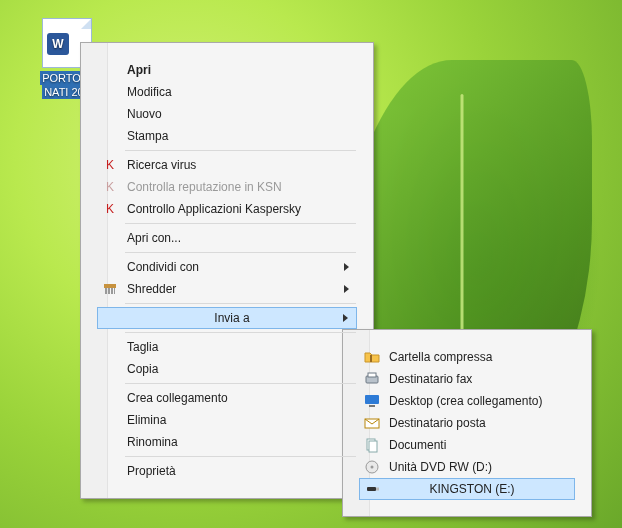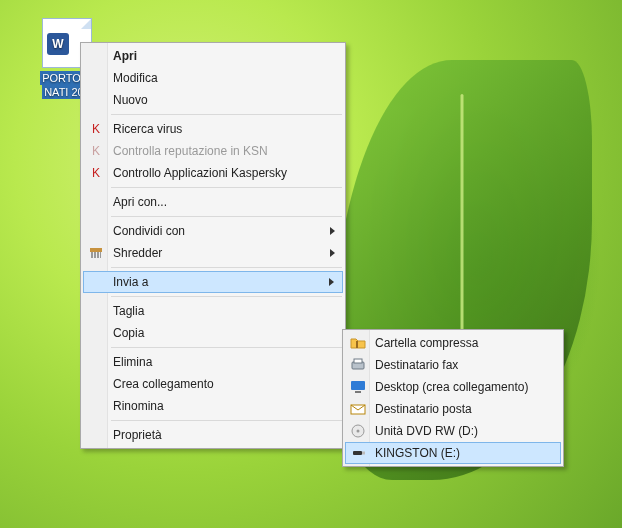--- a/index.html
+++ b/index.html
@@ -14,26 +14,26 @@
   .vein{position:absolute;left:50%;top:8%;width:3px;height:80%;background:#bfe37a;border-radius:2px;transform:translateX(-50%);} 
 
   
   .dicon{position:absolute;left:28px;top:18px;width:78px;text-align:center;color:#fff;text-shadow:0 1px 2px rgba(0,0,0,.6);}
   .dicon .thumb{width:48px;height:48px;margin:0 auto 3px;background:#fff;border:1px solid #9db8d8;position:relative;}
   .dicon .thumb:before{content:"";position:absolute;right:0;top:0;border-width:0 0 10px 10px;border-style:solid;border-color:transparent transparent #cfe0f2 transparent;}
   .dicon .wbox{position:absolute;left:4px;top:14px;width:22px;height:22px;background:#2b579a;border-radius:3px;color:#fff;font-weight:bold;font-size:12px;line-height:22px;text-align:center;}
   .dicon .lab{display:inline-block;background:#2f6fb3;padding:0 2px;line-height:14px;font-size:11px;}
 
   
-  .menu{position:absolute;background:#f5f5f5;border:1px solid #a9a9a9;padding:2px;box-shadow:3px 3px 4px rgba(0,0,0,.25);}
+  .menu{position:absolute;background:#f5f5f5;border:1px solid #a9a9a9;padding:16px;box-shadow:3px 3px 4px rgba(0,0,0,.25);}
   .m1{left:80px;top:42px;width:260px;}
   .m2{left:342px;top:317px;width:216px;margin-top:12px;}
   .item{display:flex;align-items:center;height:22px;padding:0 20px 0 30px;white-space:nowrap;position:relative;}
   .item.disabled{color:#9a9a9a;}
-  .item.sel{background:#cde7ff;border:1px solid #7eb6ea;height:20px;padding:0 19px 0 29px;}
+  .item.sel{background:#cde7ff;border:1px solid #7eb6ea;height:20px;padding:0 19px 0 29px;justify-content:center;}
   .sep{height:1px;background:#d9d9d9;margin:3px 1px 3px 28px;}
   .gutter{position:absolute;left:0;top:0;bottom:0;width:26px;background:#f0f0f0;border-right:1px solid #e2e2e2;}
   .menu .item, .menu .sep{position:relative;z-index:1;}
   .arrow{position:absolute;right:8px;top:50%;transform:translateY(-50%);width:0;height:0;border-top:4px solid transparent;border-bottom:4px solid transparent;border-left:5px solid #333;}
   .ic{position:absolute;left:5px;top:50%;transform:translateY(-50%);width:16px;height:16px;display:flex;align-items:center;justify-content:center;font-size:12px;}
   .ic svg{width:16px;height:16px;}
   .kasp{color:#c62020;}
 </style>
 </head>
 <body>
@@ -56,20 +56,23 @@
 
     <div class="item">
         <b>Apri</b>
       </div>
     <div class="item">
         <span>Modifica</span>
       </div>
     <div class="item">
         <span>Nuovo</span>
       </div>
+    <div class="item">
+        <span>Stampa</span>
+      </div>
     <div class="sep"></div>
 
     <div class="item">
       <span class="ic kasp">K</span>
       <span>Ricerca virus</span>
     </div>
     <div class="item disabled">
       <span class="ic" style="color:#c9a0a0">K</span>
       <span>Controlla reputazione in KSN</span>
     </div>
@@ -111,24 +114,24 @@
 
     <div class="item">
         <span>Taglia</span>
       </div>
     <div class="item">
         <span>Copia</span>
       </div>
     <div class="sep"></div>
 
     <div class="item">
+        <span>Crea collegamento</span>
+      </div>
+    <div class="item">
         <span>Elimina</span>
-      </div>
-    <div class="item">
-        <span>Crea collegamento</span>
       </div>
     <div class="item">
         <span>Rinomina</span>
       </div>
     <div class="sep"></div>
 
     <div class="item">
         <span>Proprietà</span>
       </div>
   </div>
@@ -168,20 +171,29 @@
           <svg viewBox="0 0 16 16">
             <rect x="1" y="4" width="14" height="9" fill="#fff" stroke="#b8860b"></rect>
             <path d="M1 4l7 5 7-5" fill="none" stroke="#b8860b"></path>
           </svg>
         </span>
       <span>Destinatario posta</span>
     </div>
     <div class="item">
       <span class="ic">
           <svg viewBox="0 0 16 16">
+            <rect x="3" y="2" width="8" height="11" fill="#fff" stroke="#8aa"></rect>
+            <rect x="5" y="4" width="8" height="11" fill="#fff" stroke="#8aa"></rect>
+          </svg>
+        </span>
+      <span>Documenti</span>
+    </div>
+    <div class="item">
+      <span class="ic">
+          <svg viewBox="0 0 16 16">
             <circle cx="8" cy="8" r="6" fill="#e9e9e9" stroke="#999"></circle>
             <circle cx="8" cy="8" r="1.5" fill="#999"></circle>
           </svg>
         </span>
       <span>Unità DVD RW (D:)</span>
     </div>
     <div class="item sel">
       <span class="ic">
           <svg viewBox="0 0 16 16">
             <rect x="2" y="6" width="9" height="4" rx="1" fill="#333"></rect>

